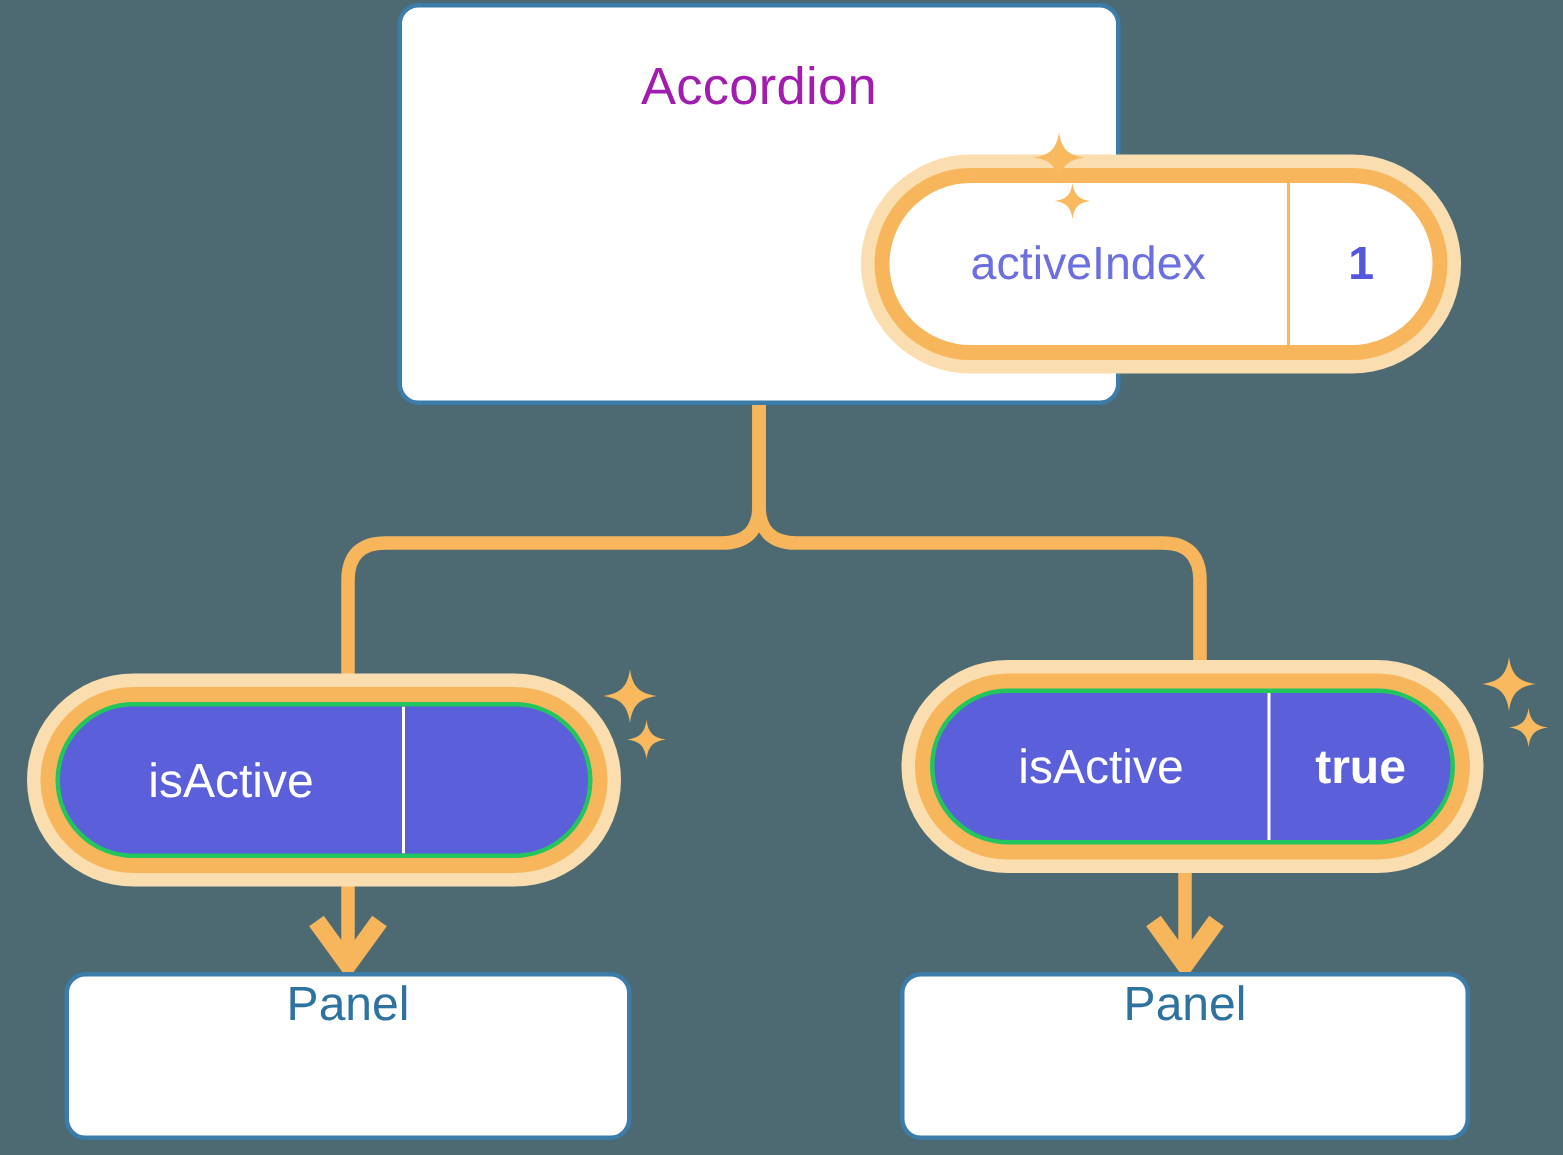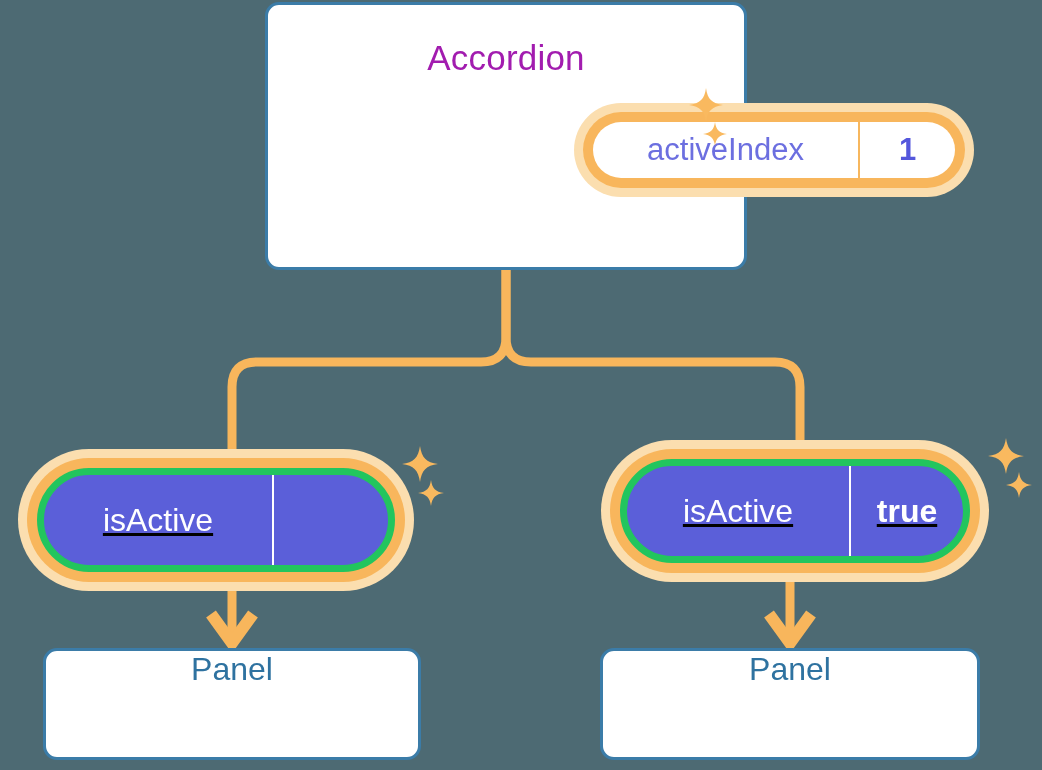--- a/index.html
+++ b/index.html
@@ -113,40 +113,39 @@
   .pill.light .cell.val {
     color: #5457DC;
     font-size: 31px;
     font-weight: bold;
   }
   .pill.light .divider { background: #F7B75E; }
 
   
   .pill.solid .body {
     background: #5B5FD9;
-    border: 7px solid #22c55e;
-    text-decoration: underline;
+    border: 3px solid #22c55e;
   }
   .pill.solid .cell.key {
     color: #FFFFFF;
     font-size: 32px;
   }
   .pill.solid .cell.val {
     color: #FFFFFF;
     font-size: 32px;
     font-weight: bold;
   }
   .pill.solid .divider { background: #FFFFFF; }
 
   
   #pill-active-index {
     left: 306px;
     top: 98px;
     width: 400px;
-    height: 94px;
+    height: 146px;
   }
   #pill-active-index .cell.key { width: 265px; }
 
   #pill-left {
     left: 18px;
     top: 449px;
     width: 396px;
     height: 142px;
   }
   #pill-left .cell.key { width: 228px; }

